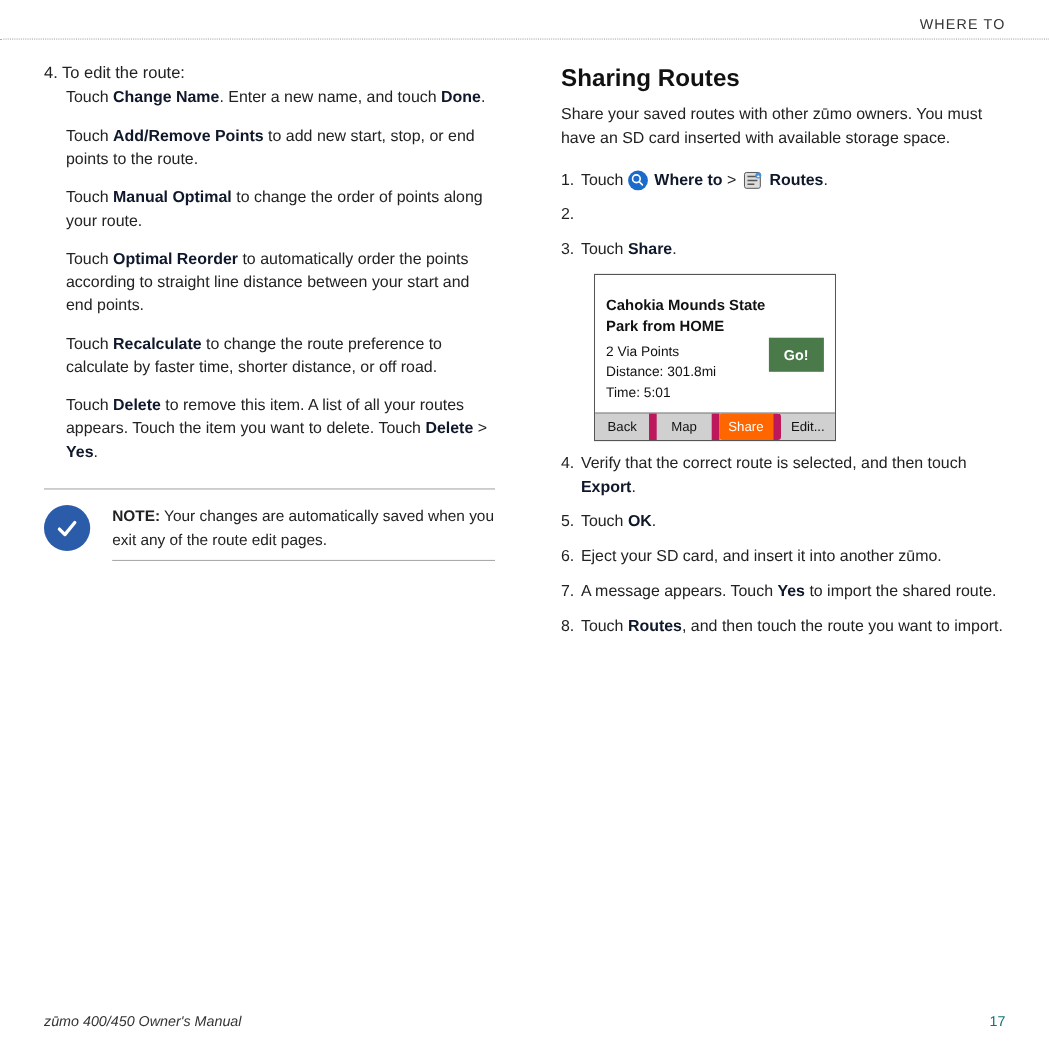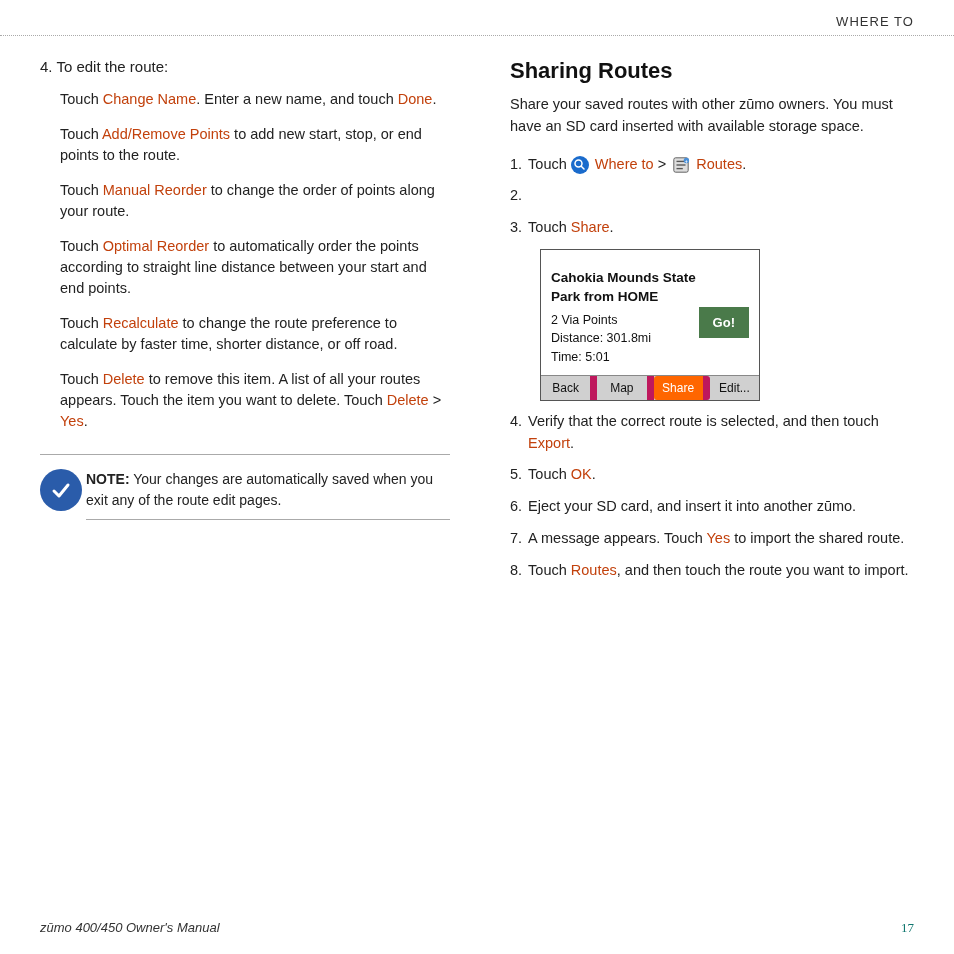--- a/index.html
+++ b/index.html
@@ -53,42 +53,42 @@
 
     .right-col {
       flex: 1;
       padding-left: 10px;
       border-left: none;
     }
 
     
     .step-header {
       font-size: 15px;
-      margin-bottom: 14px;
+      margin-bottom: 4px;
       color: #222;
     }
 
     .touch-item {
       margin-bottom: 14px;
       padding-left: 20px;
       font-size: 14.5px;
       line-height: 1.45;
       color: #222;
     }
 
     .touch-keyword {
-      color: #c2410c;
-      font-weight: normal;
+      color: #0f172a;
+      font-weight: bold;
     }
 
     
     .note-box {
       display: flex;
       align-items: flex-start;
-      gap: 4px;
+      gap: 20px;
       margin-top: 22px;
       padding-top: 14px;
       border-top: 1px solid #aaa;
     }
 
     .note-icon {
       width: 42px;
       height: 42px;
       background: #2a5caa;
       border-radius: 50%;
@@ -235,33 +235,32 @@
     }
 
     
     .page-footer {
       position: absolute;
       bottom: 18px;
       left: 40px;
       right: 40px;
       display: flex;
       justify-content: space-between;
-      align-items: flex-start;
+      align-items: flex-end;
     }
 
     .footer-text {
       font-size: 13px;
       font-style: italic;
       color: #333;
     }
 
     .footer-page {
       font-size: 13px;
       color: #0f766e;
-      font-family: Liberation Serif, serif;
     }
   </style>
 </head>
 <body>
 
 <div class="page">
 
   <div class="page-header">
     <span class="page-title">Where To</span>
   </div>
@@ -274,21 +273,21 @@
 
       <div class="touch-item">
         Touch <span class="touch-keyword">Change Name</span>. Enter a new name, and touch <span class="touch-keyword">Done</span>.
       </div>
 
       <div class="touch-item">
         Touch <span class="touch-keyword">Add/Remove Points</span> to add new start, stop, or end points to the route.
       </div>
 
       <div class="touch-item">
-        Touch <span class="touch-keyword">Manual Reorder</span> to change the order of points along your route.
+        Touch <span class="touch-keyword">Manual Optimal</span> to change the order of points along your route.
       </div>
 
       <div class="touch-item">
         Touch <span class="touch-keyword">Optimal Reorder</span> to automatically order the points according to straight line distance between your start and end points.
       </div>
 
       <div class="touch-item">
         Touch <span class="touch-keyword">Recalculate</span> to change the route preference to calculate by faster time, shorter distance, or off road.
       </div>
 

